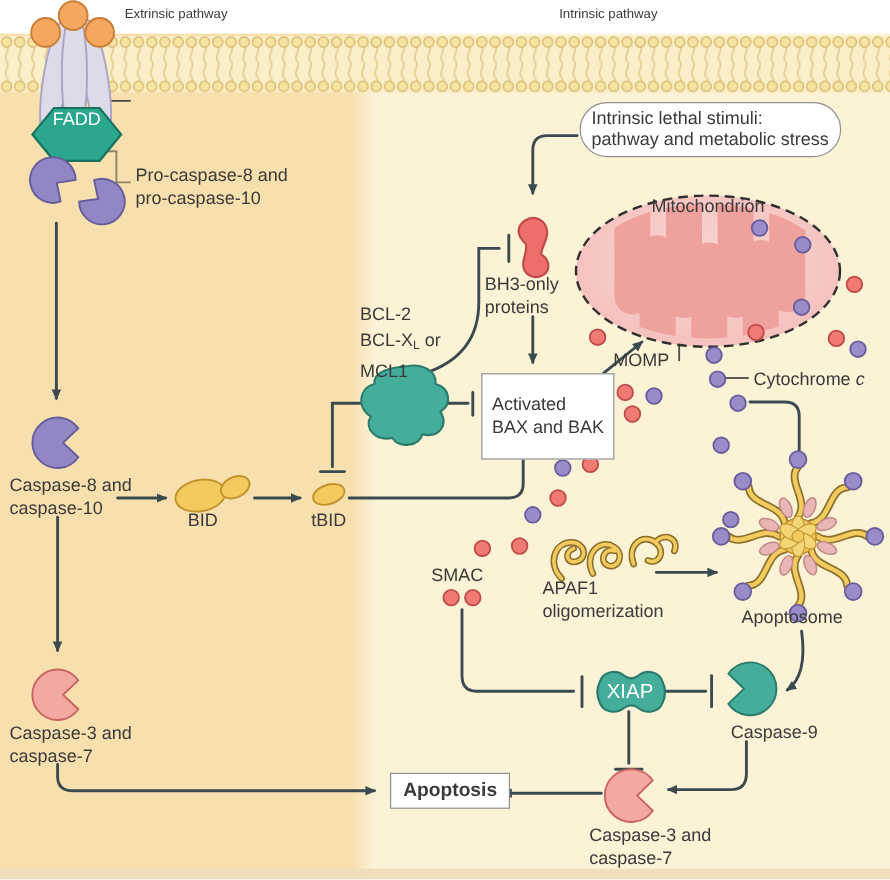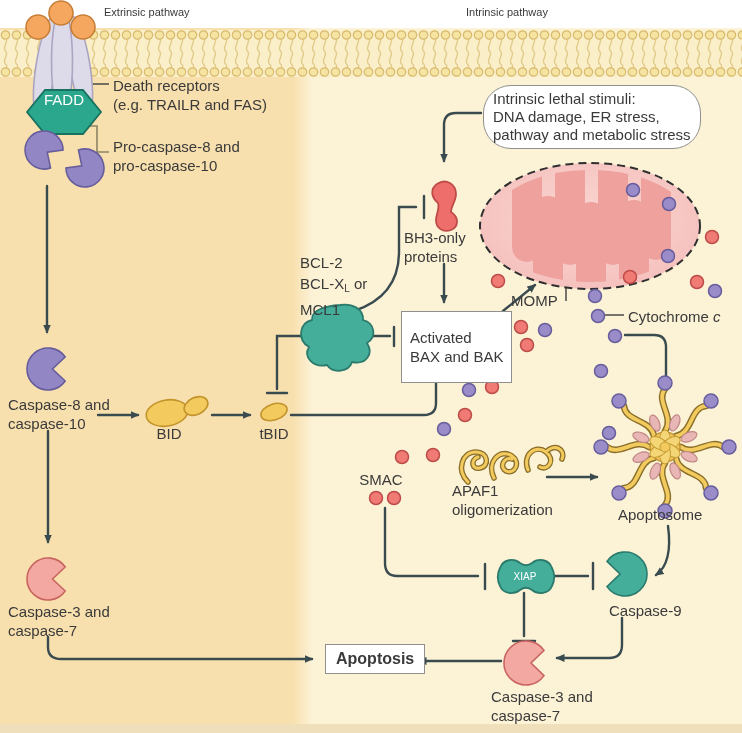--- a/index.html
+++ b/index.html
@@ -259,70 +259,66 @@
         <circle cx="433" cy="455" r="6.5"></circle>
       <circle cx="402" cy="457" r="6.5"></circle>
         <circle cx="376" cy="498" r="6.5"></circle>
         <circle cx="394" cy="498" r="6.5"></circle>
     </g>
   </svg>
 
   <div class="hdr" style="left:104px;top:6px;">Extrinsic pathway</div>
   <div class="hdr" style="left:466px;top:6px;">Intrinsic pathway</div>
 
-  <div class="lbl" style="left:113px;top:76px;">
-    <div>Death receptors</div>
-    <div>(e.g. TRAILR and FAS)</div>
-  </div>
   <div class="lbl ctr white" style="left:37px;top:90px;width:54px;">FADD</div>
   <div class="lbl" style="left:113px;top:137px;">
     <div>Pro-caspase-8 and</div>
     <div>pro-caspase-10</div>
   </div>
 
   <div class="lbl" style="left:8px;top:395px;">
     <div>Caspase-8 and</div>
     <div>caspase-10</div>
   </div>
   <div class="lbl ctr" style="left:149px;top:424px;width:40px;">BID</div>
   <div class="lbl ctr" style="left:252px;top:424px;width:44px;">tBID</div>
   <div class="lbl" style="left:8px;top:602px;">
     <div>Caspase-3 and</div>
     <div>caspase-7</div>
   </div>
 
   <div class="box" style="left:483px;top:85px;padding:4px 9px;border-radius:28px;">
     <div>Intrinsic lethal stimuli:</div>
-    <div>DNA damage, ER stress,</div>
     <div>pathway and metabolic stress</div>
   </div>
   <div class="lbl" style="left:404px;top:228px;">
     <div>BH3-only</div>
     <div>proteins</div>
   </div>
   <div class="lbl" style="left:300px;top:252px;line-height:21px;">
     <div>BCL-2</div>
     <div><span>BCL-X</span><span class="sub">L</span><span> or</span></div>
     <div>MCL1</div>
   </div>
   <div class="box" style="left:401px;top:311px;padding:16px 8px;line-height:19px;">
     <div>Activated</div>
     <div>BAX and BAK</div>
   </div>
+  <div class="lbl ctr" style="left:515px;top:163px;width:150px;">Mitochondrion</div>
   <div class="lbl" style="left:511px;top:291px;">MOMP</div>
   <div class="lbl" style="left:628px;top:307px;">
     <span>Cytochrome </span><span class="ital">c</span>
   </div>
   <div class="lbl ctr" style="left:353px;top:470px;width:56px;">SMAC</div>
   <div class="lbl" style="left:452px;top:481px;">
     <div>APAF1</div>
     <div>oligomerization</div>
   </div>
   <div class="lbl" style="left:618px;top:505px;">Apoptosome</div>
-  <div class="lbl ctr white" style="left:498px;top:567px;width:54px;font-size:10px;">XIAP</div>
+  <div class="lbl ctr white" style="left:498px;top:567px;width:54px;font-size:17px;">XIAP</div>
   <div class="lbl" style="left:609px;top:601px;">Caspase-9</div>
   <div class="lbl" style="left:491px;top:687px;">
     <div>Caspase-3 and</div>
     <div>caspase-7</div>
   </div>
 
   <div class="box" style="left:325px;top:644px;padding:4px 10px;font-weight:bold;font-size:16px;line-height:20px;">Apoptosis</div>
 
 </div>
 

